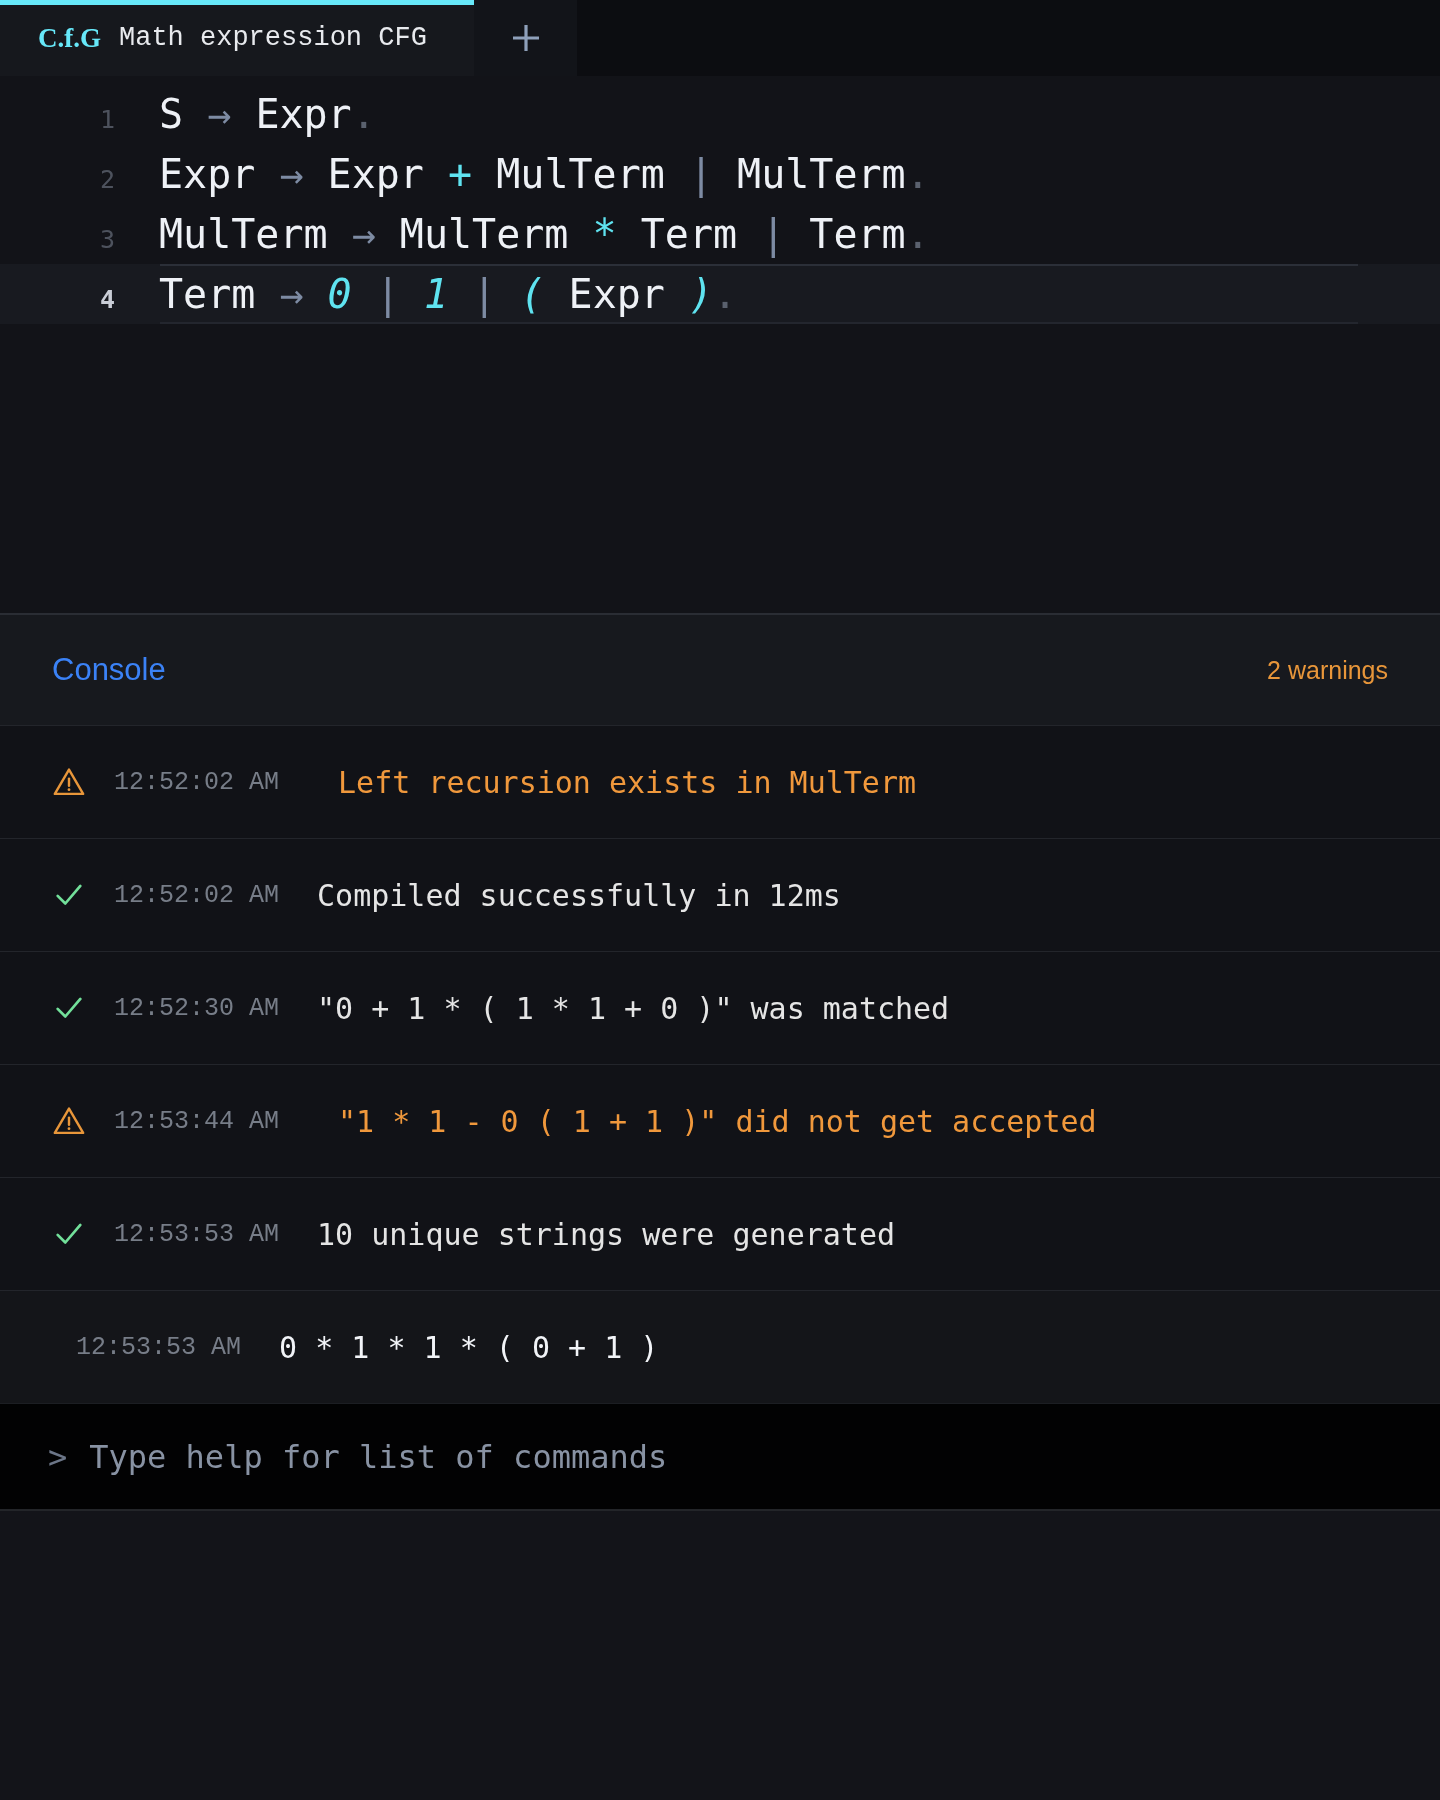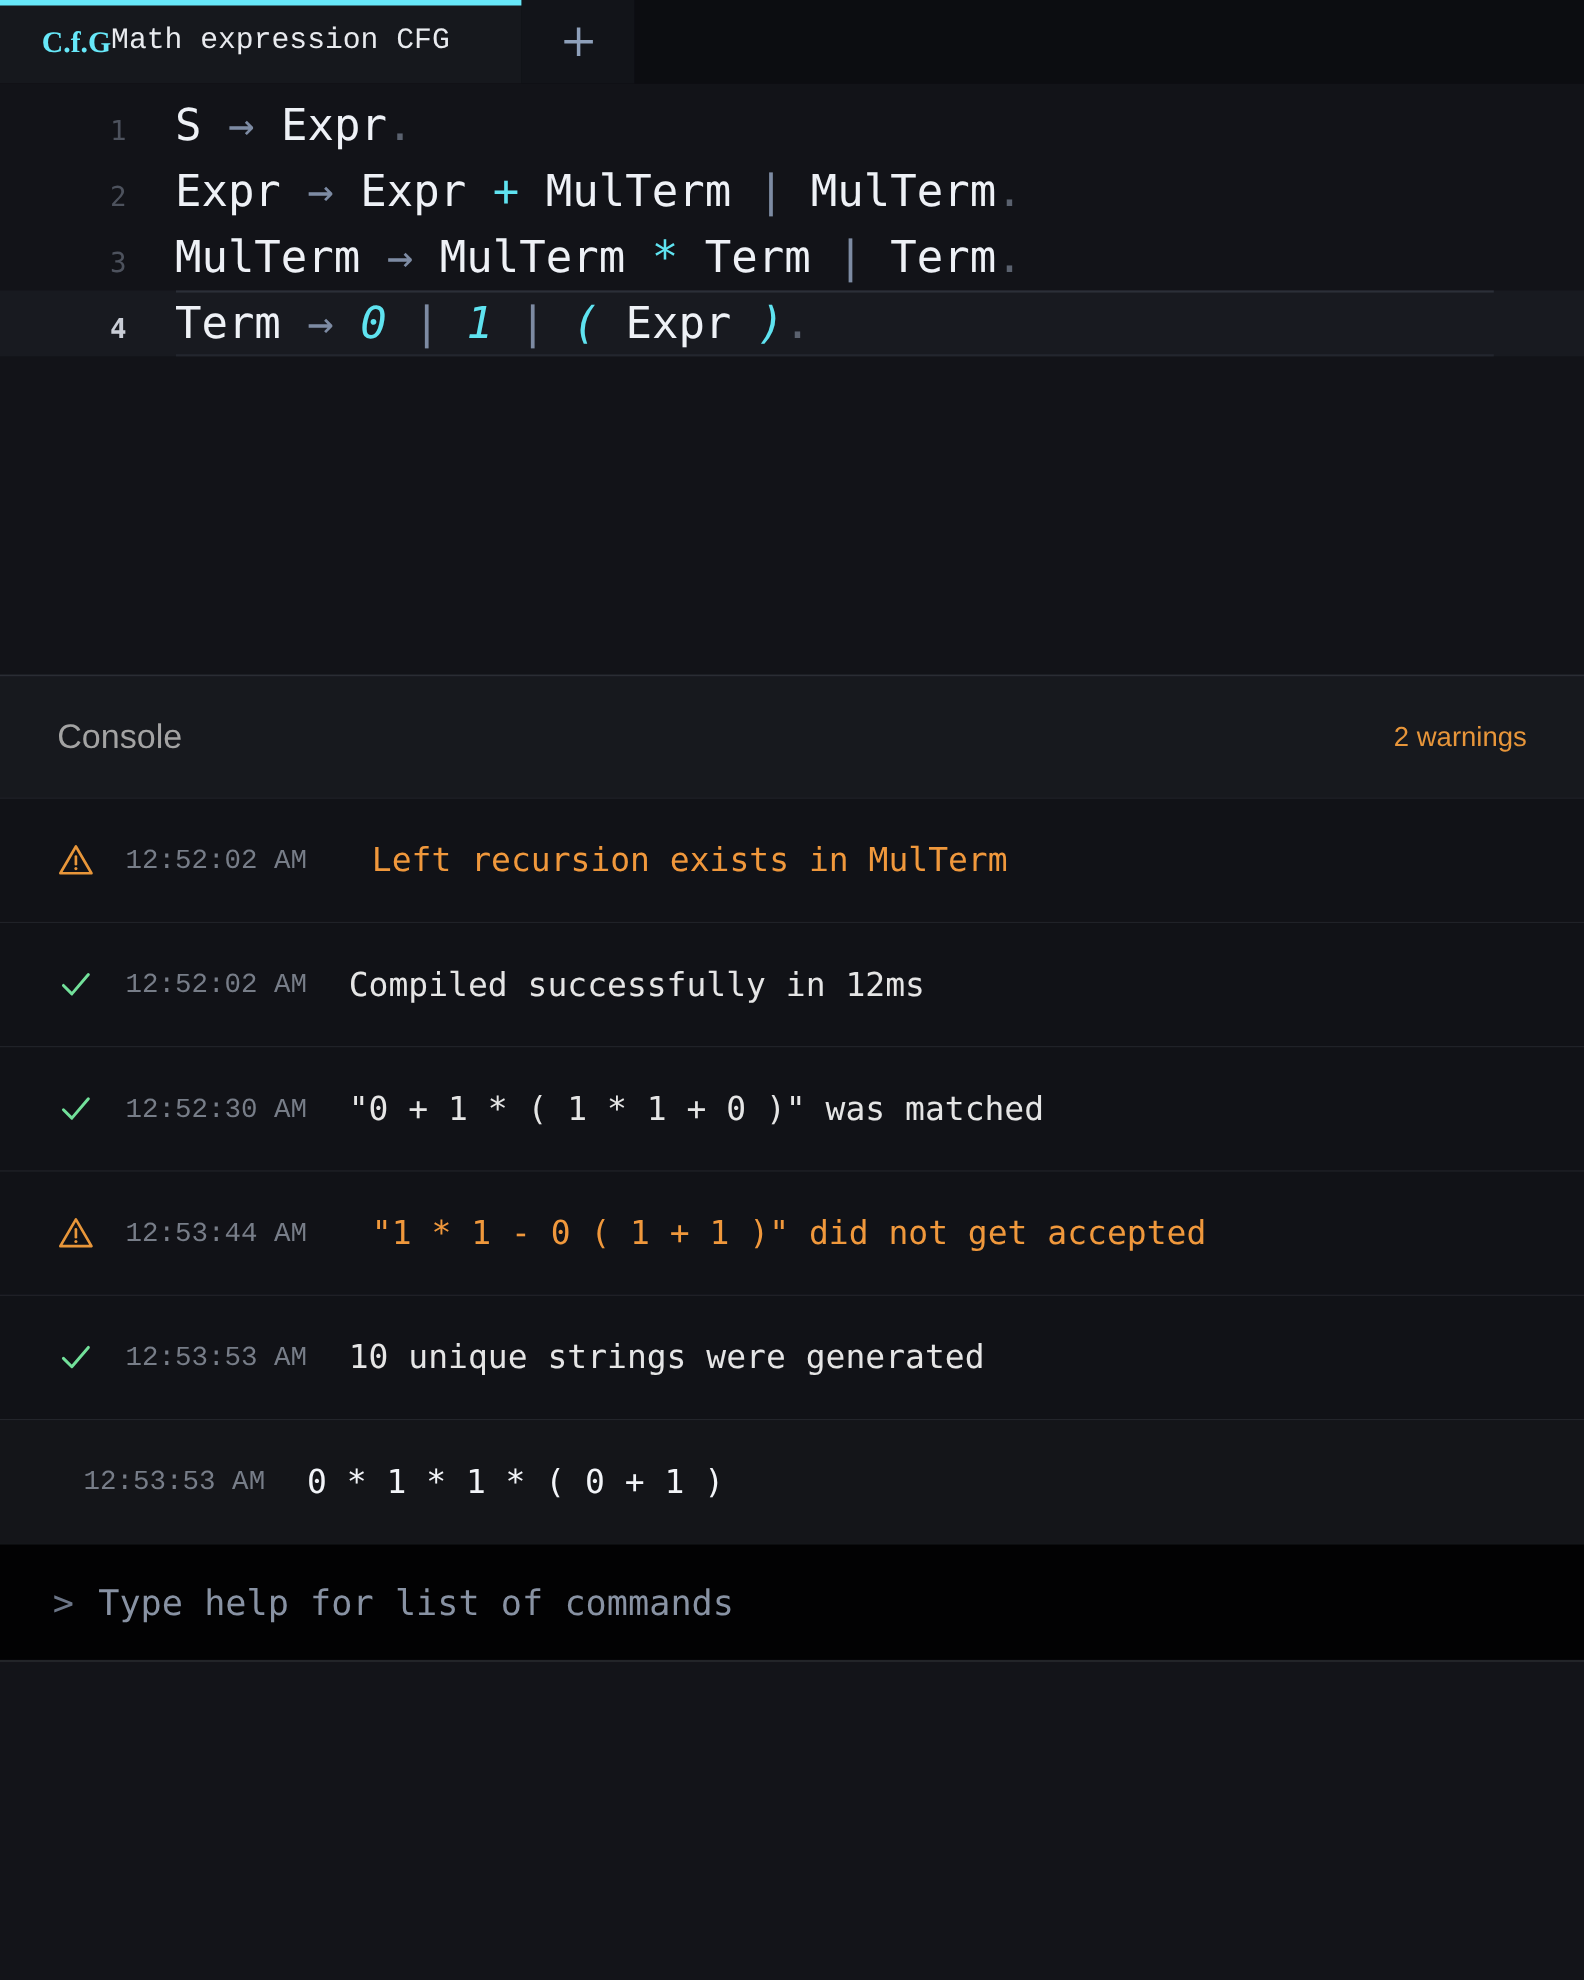--- a/index.html
+++ b/index.html
@@ -16,20 +16,21 @@
     height:76px; flex:0 0 76px;
     background:#0c0d11;
     display:flex; align-items:stretch;
     position:relative;
   }
   .tab {
     width:474px;
     background:#16181d;
     display:flex; align-items:center;
     padding-left:38px;
+    gap:18px;
     position:relative;
     cursor:pointer;
   }
   .tab.active::before {
     content:""; position:absolute; left:0; right:0; top:0; height:5px;
     background:#67e8f9;
   }
   .tab-logo {
     font-family:"Liberation Serif", serif;
     font-weight:700; font-size:27px;
@@ -99,21 +100,21 @@
     background:#121318;
     border-top:2px solid #2a2d34;
     display:flex; flex-direction:column;
   }
   .console-head {
     height:110px;
     display:flex; align-items:center; justify-content:space-between;
     padding:0 52px;
     background:#17191e;
   }
-  .console-title { font-size:31px; color:#a3a3a3; font-weight:400; }
+  .console-title { font-size:31px; color:#3b82f6; font-weight:400; }
   .console-warnings { font-size:25px; color:#e8963a; }
 
   .log-list { display:flex; flex-direction:column; }
   .log-row {
     height:113px;
     display:flex; align-items:center;
     padding-left:52px;
     border-top:1px solid #23252b;
     background:#111217;
     gap:0;

